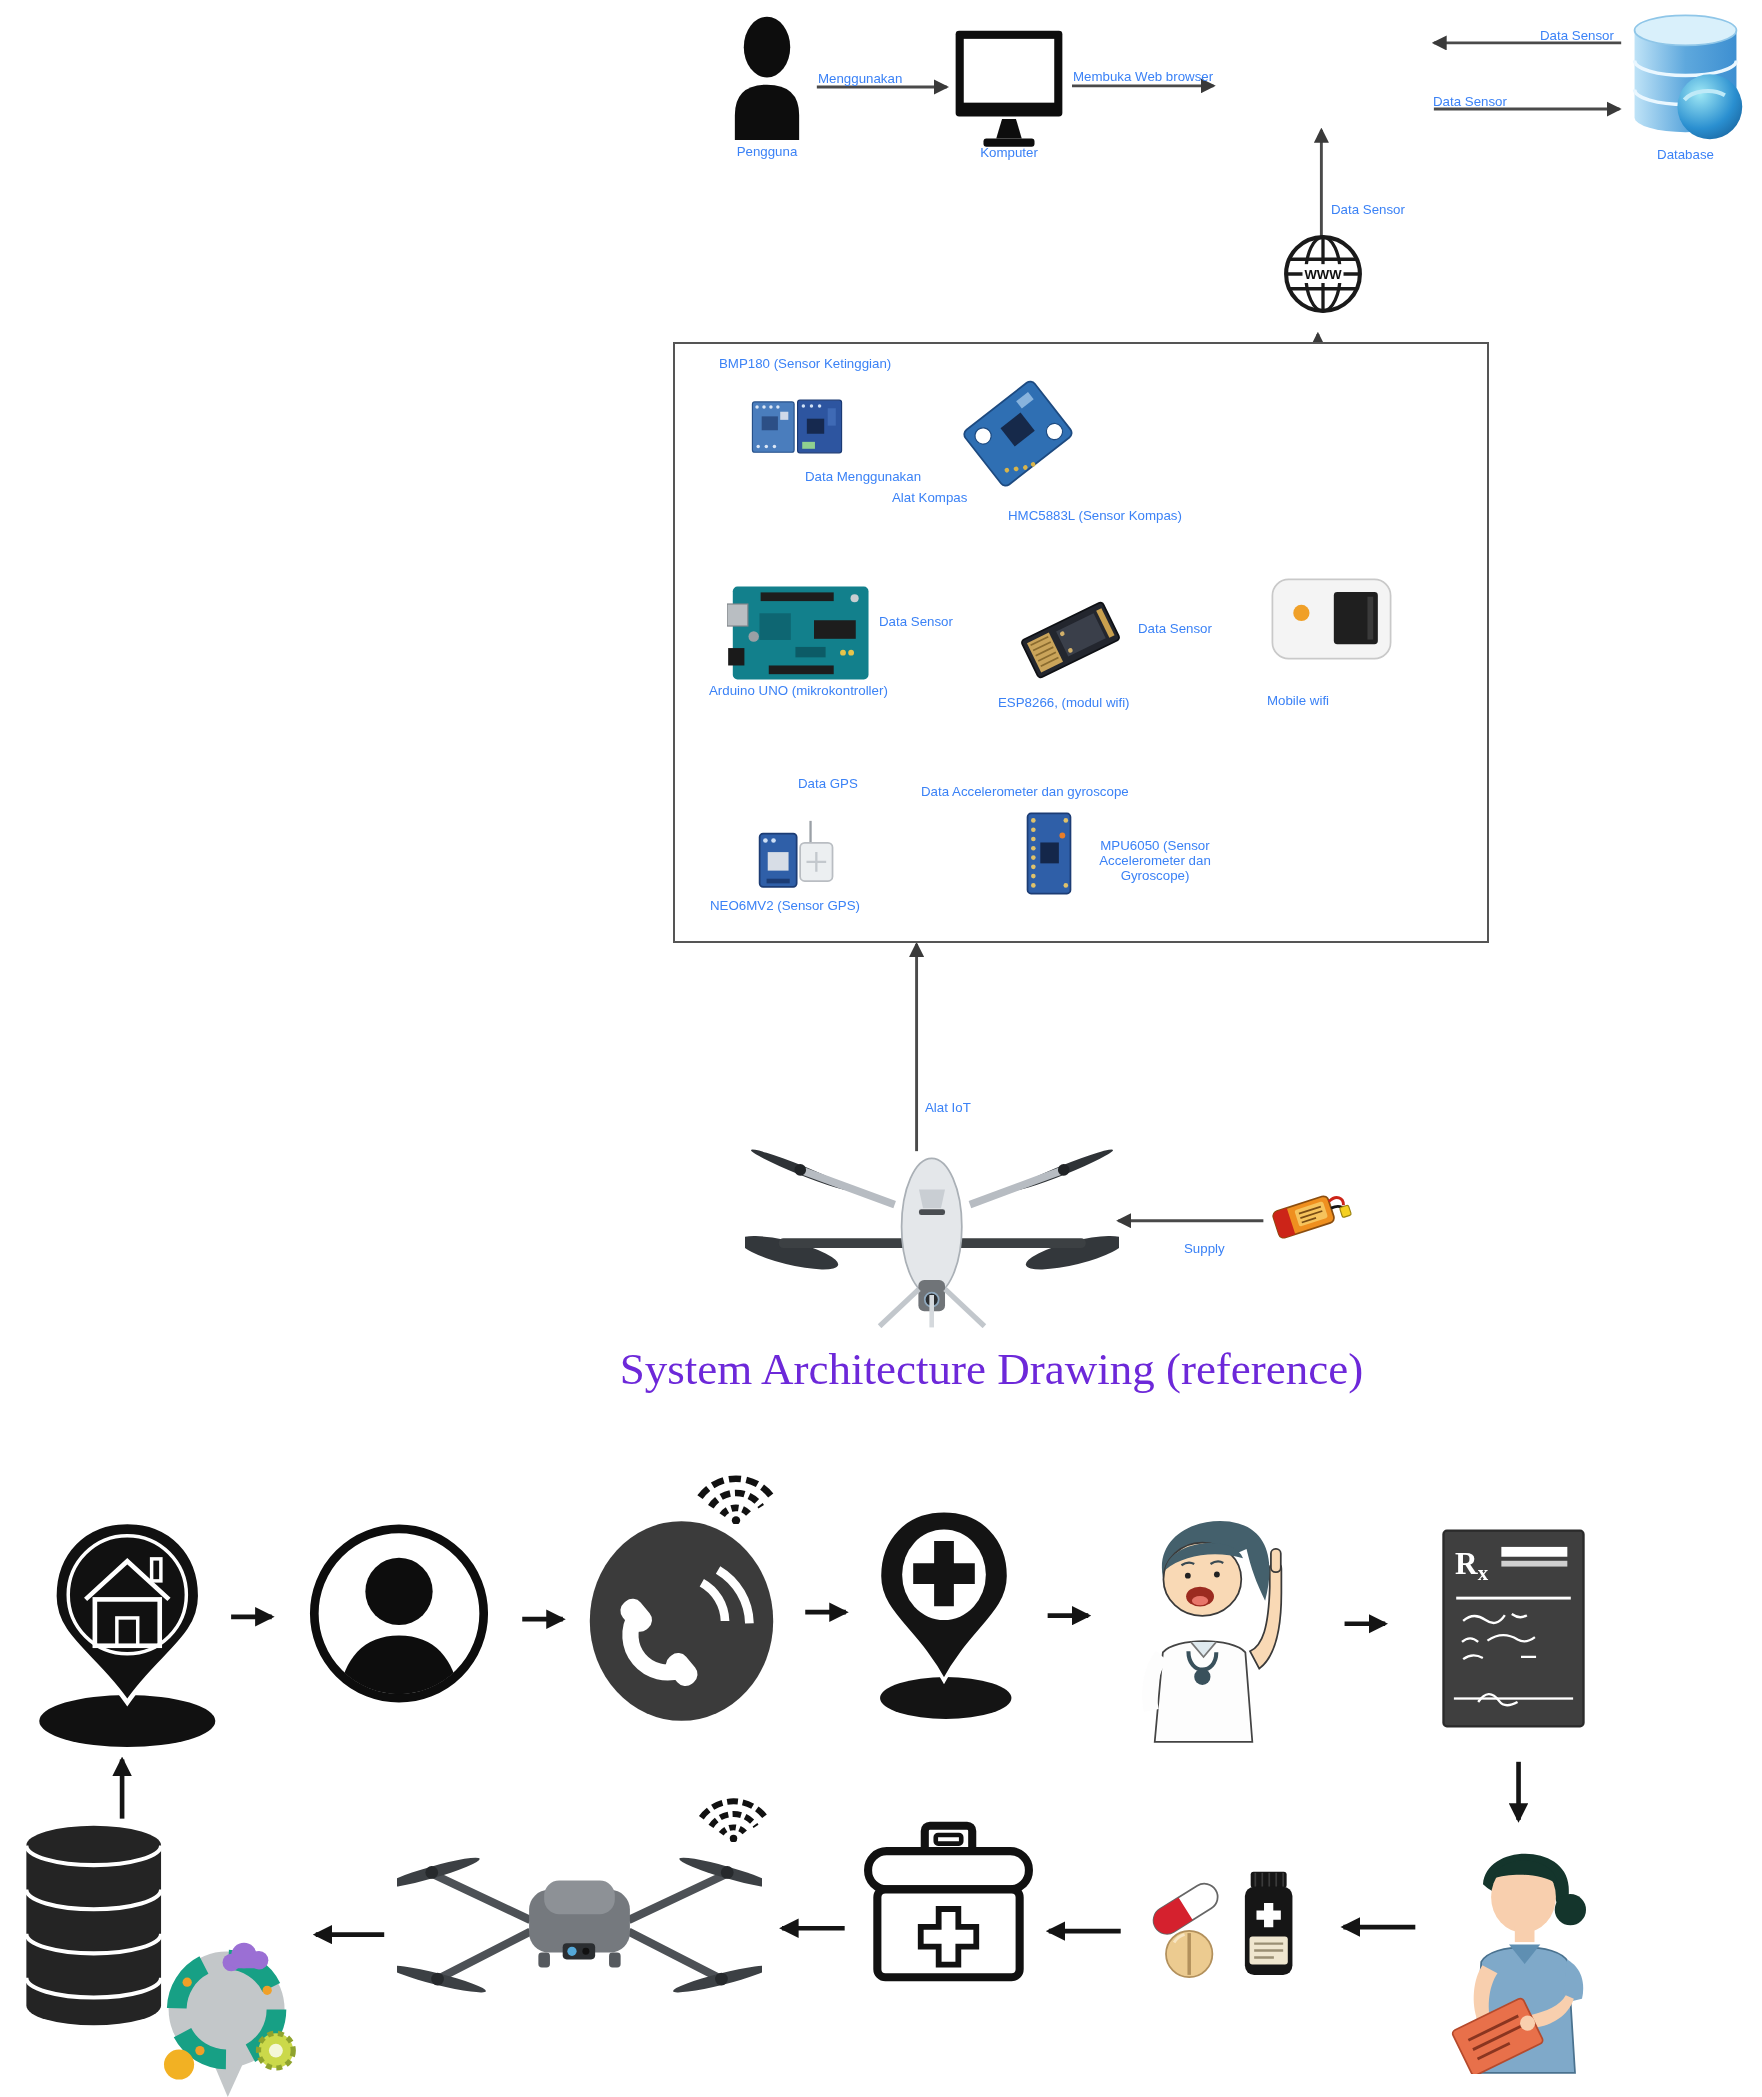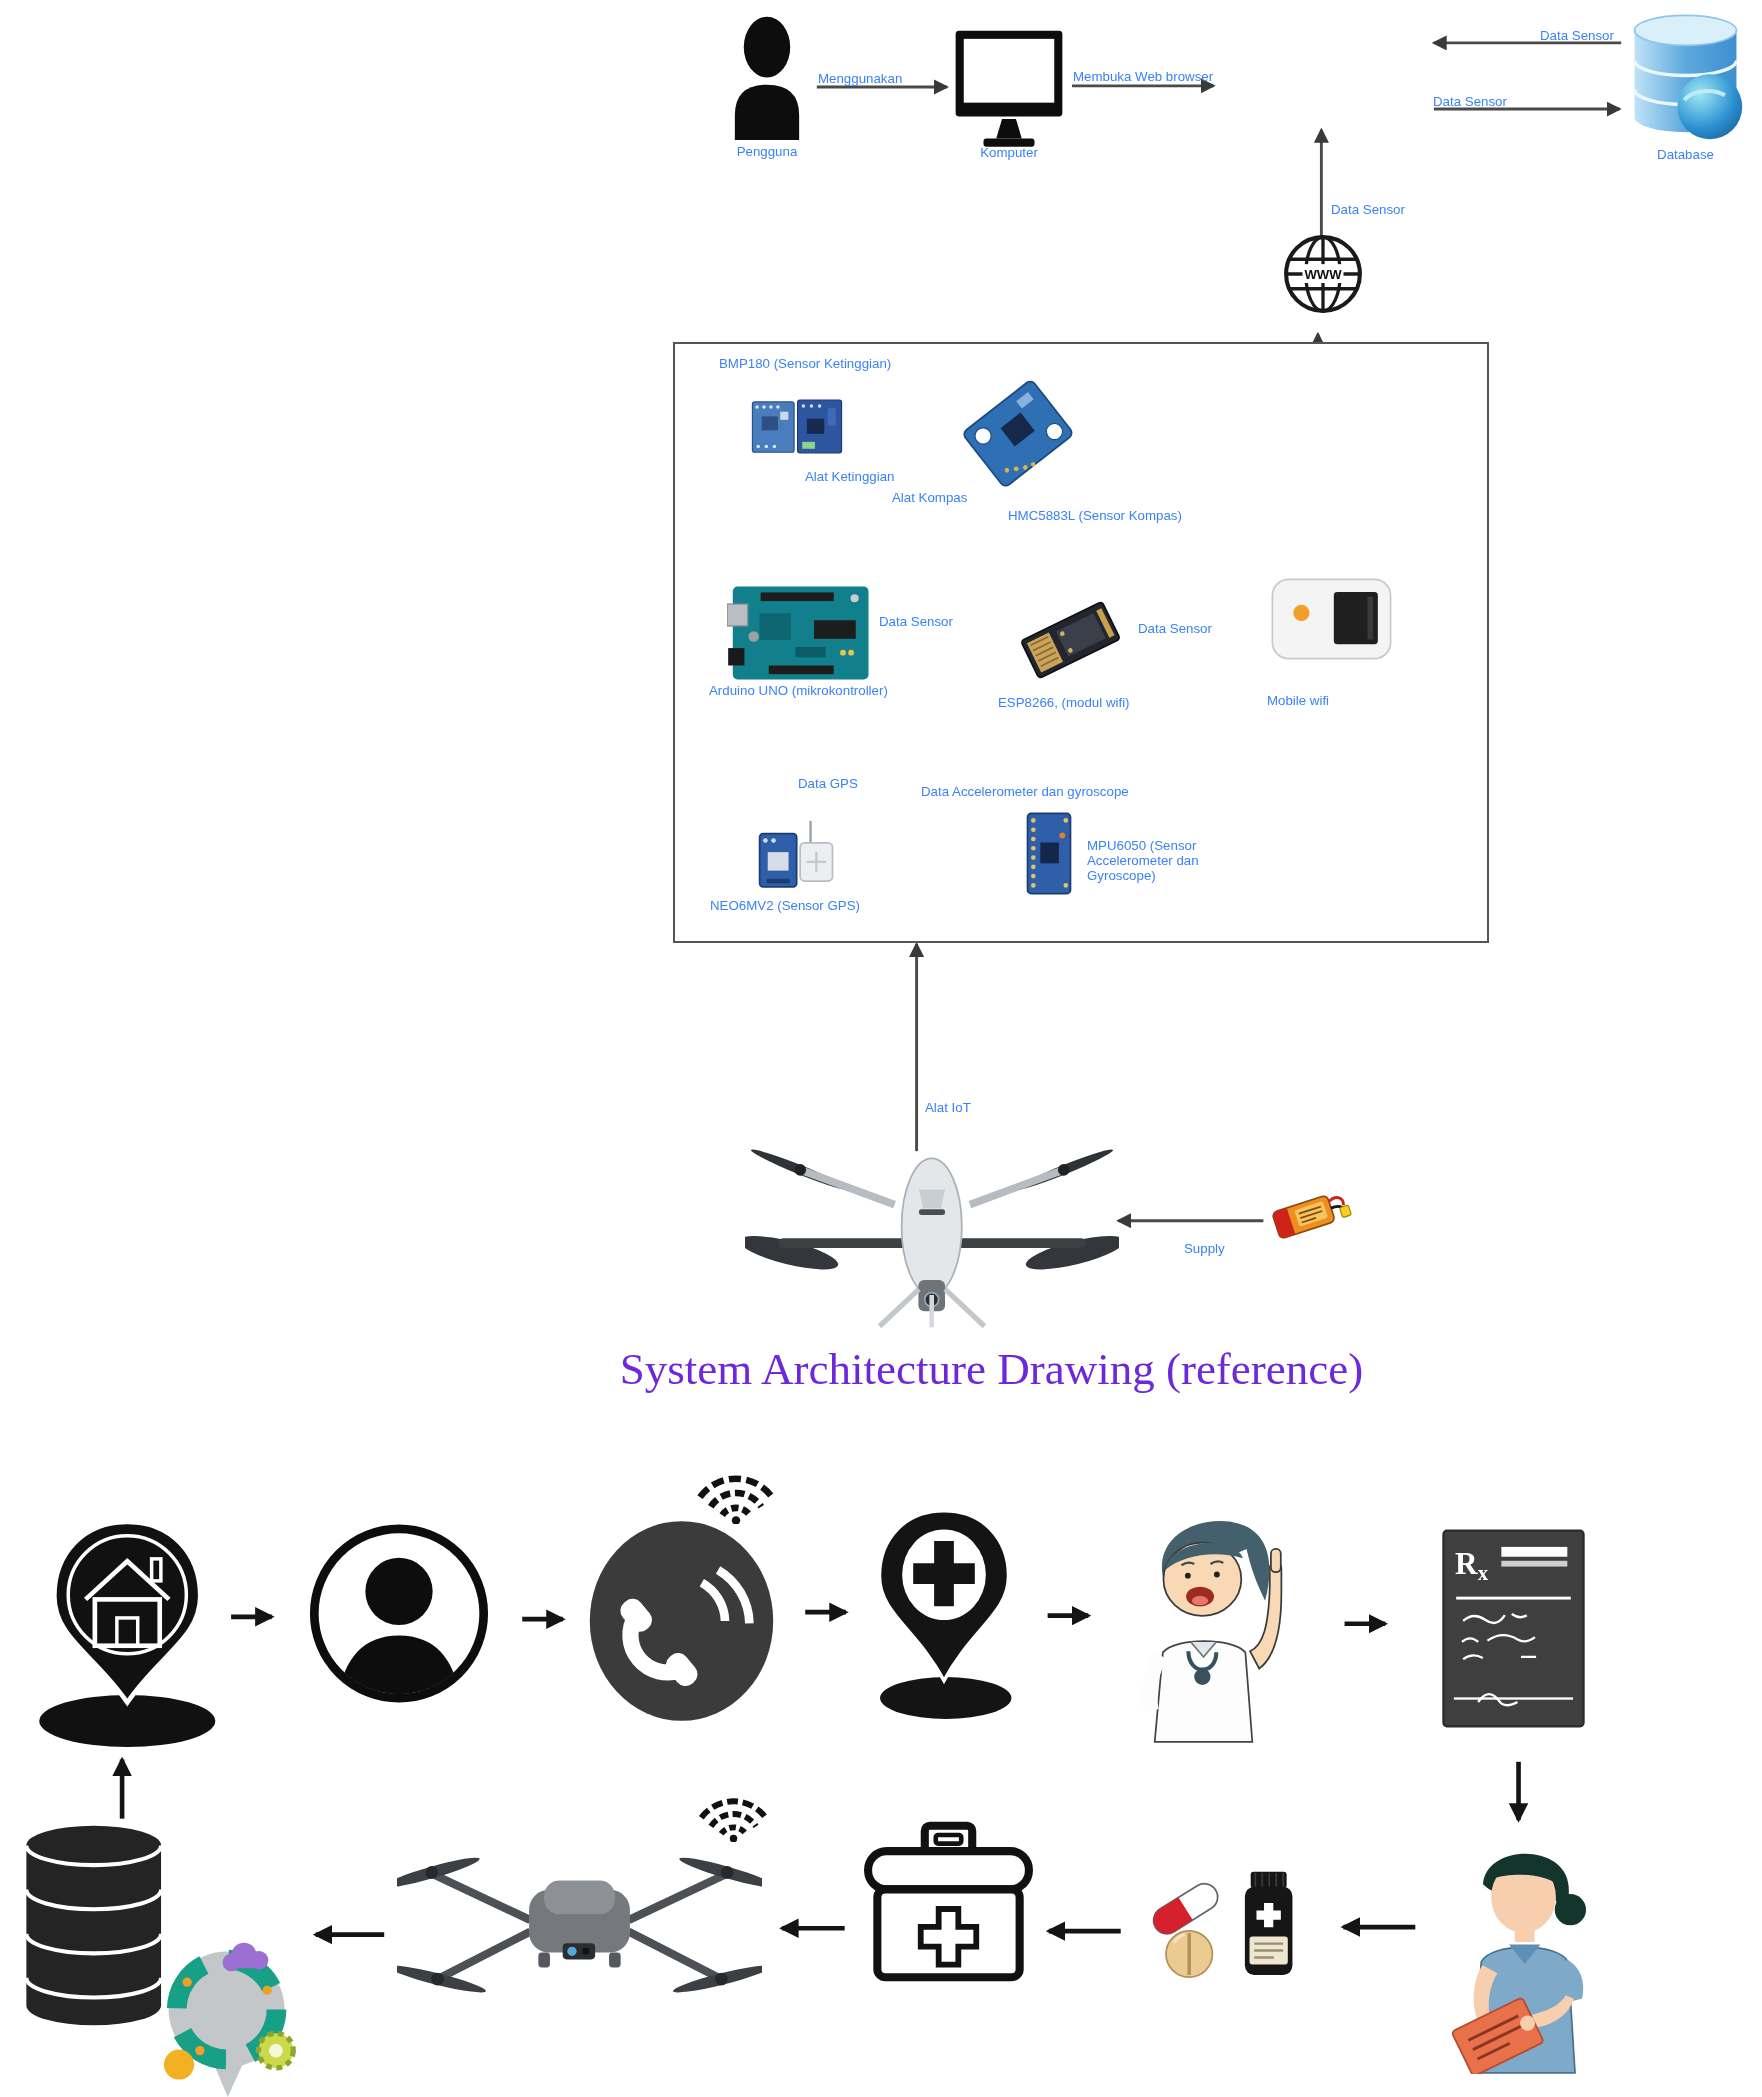--- a/index.html
+++ b/index.html
@@ -1,20 +1,20 @@
 <!DOCTYPE html>
 <html style="font-size:9.3px"><head>
 <meta charset="utf-8">
 <style>
   html,body{margin:0;padding:0;background:#fff;}
   #page{position:relative;width:1763px;height:2097px;background:#fff;overflow:hidden;
         font-family:"Liberation Sans",sans-serif;}
   .abs{position:absolute;}
   .lbl{position:absolute;font-size:13.3px;line-height:1.12;color:#3b82f6;white-space:nowrap;}
-  .lbl.wrap{white-space:normal;}
+  .lbl.wrap{white-space:normal;text-align:center;}
   .lbl.center{text-align:center;}
   .gcs-box{position:absolute;left:1219px;top:28px;width:208px;height:96px;border:2.3px solid #6f6f6f;
            background:#fff;display:flex;align-items:center;justify-content:center;}
   .gcs-box .txt{width:174px;text-align:center;font-size:15px;color:#333;white-space:normal;}
   .sensor-box{position:absolute;left:673px;top:342px;width:812px;height:597px;border:2.3px solid #555;background:#fff;}
   .caption{position:absolute;left:458px;top:1343px;width:1067px;text-align:center;
            font-family:"Liberation Serif",serif;font-size:45px;color:#6d28d9;}
   svg{display:block;}
   #connectors{position:absolute;left:0;top:0;pointer-events:none;}
 </style>
@@ -148,21 +148,21 @@
       <rect x="80" y="2" width="76" height="91" rx="4" fill="#2d55a0" stroke="#1b3a74" stroke-width="2"></rect>
       <rect x="96" y="34" width="30" height="26" fill="#16294f"></rect>
       <rect x="132" y="16" width="14" height="30" fill="#3f6ab5"></rect>
       <circle cx="90" cy="12" r="3" fill="#cfe0f5"></circle>
         <circle cx="104" cy="12" r="3" fill="#cfe0f5"></circle>
         <circle cx="118" cy="12" r="3" fill="#cfe0f5"></circle>
       <rect x="88" y="74" width="22" height="12" fill="#8fd18f"></rect>
     </svg>
   </div>
 
-  <div class="lbl" style="left:805px;top:470px;">Alat Ketinggian</div>
+  <div class="lbl" style="left:805px;top:470px;">Data Menggunakan</div>
 
   <div class="abs" style="left:951px;top:369px;width:133px;height:130px;">
     <svg width="133" height="130" viewBox="0 0 230 224">
       <g transform="rotate(-38 115 112)">
         <rect x="40" y="52" width="152" height="120" rx="10" fill="#2f6fb3" stroke="#1d4a80" stroke-width="3"></rect>
         <circle cx="66" cy="78" r="14" fill="#fff" stroke="#1d4a80" stroke-width="2"></circle>
         <circle cx="168" cy="148" r="14" fill="#fff" stroke="#1d4a80" stroke-width="2"></circle>
         <rect x="98" y="86" width="44" height="40" fill="#16294a"></rect>
         <rect x="148" y="66" width="26" height="16" fill="#88b3dd"></rect>
         <circle cx="62" cy="150" r="4" fill="#d8b44a"></circle>

